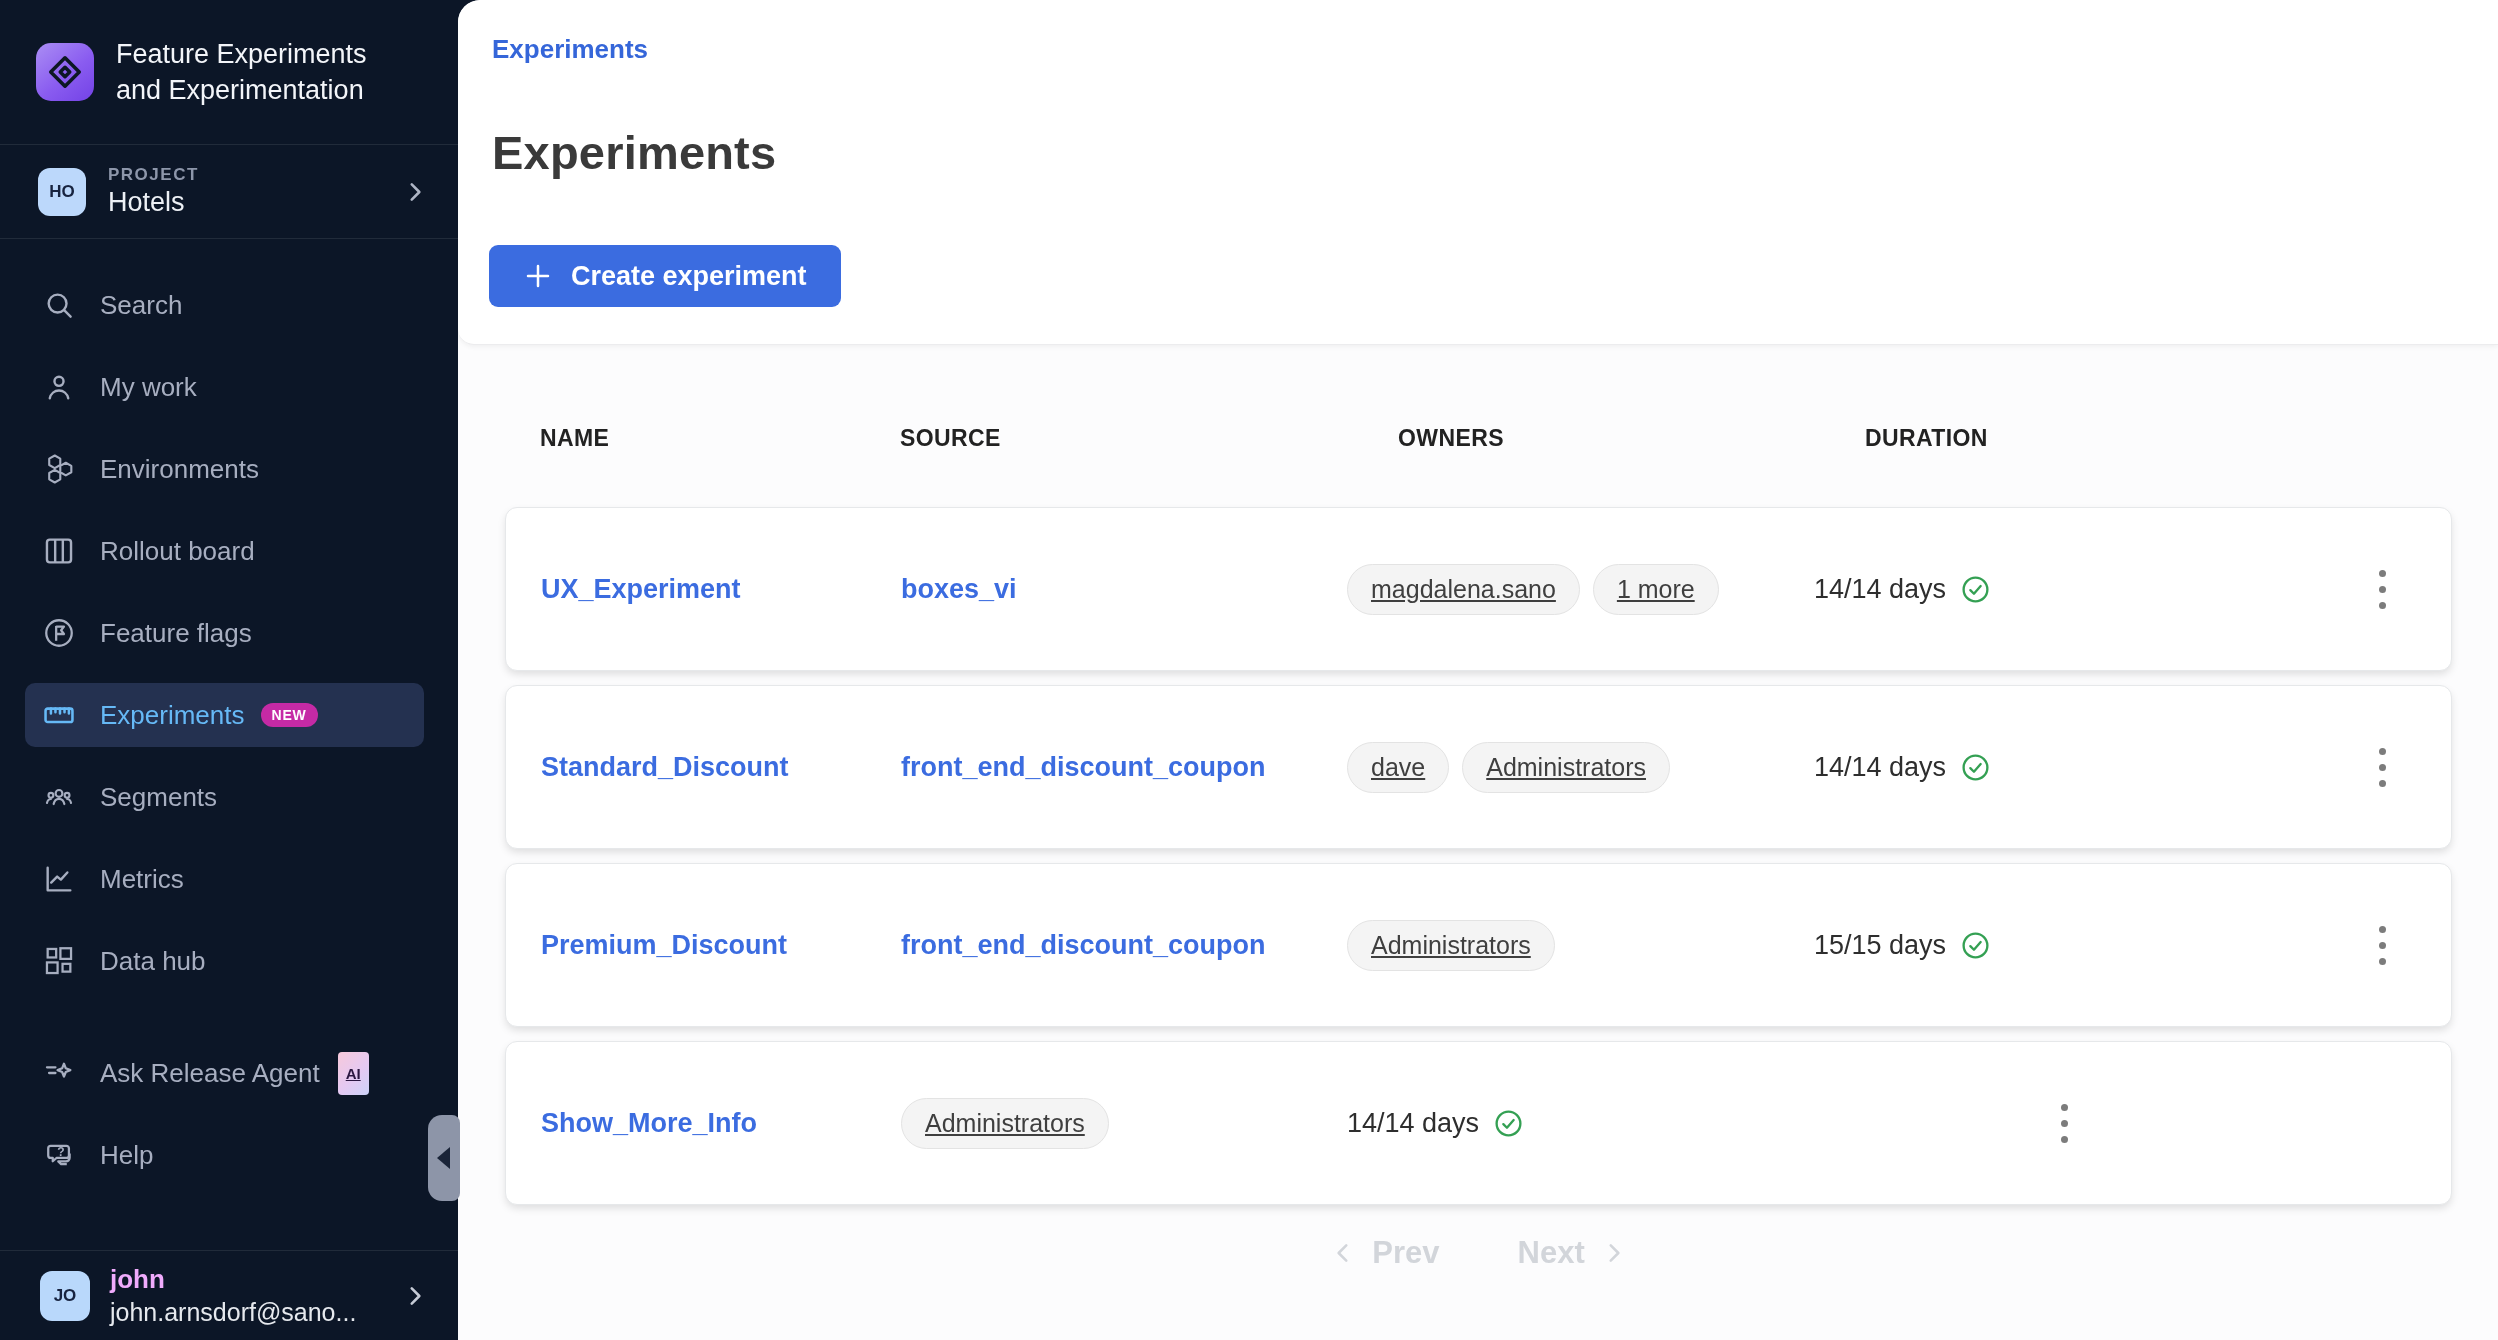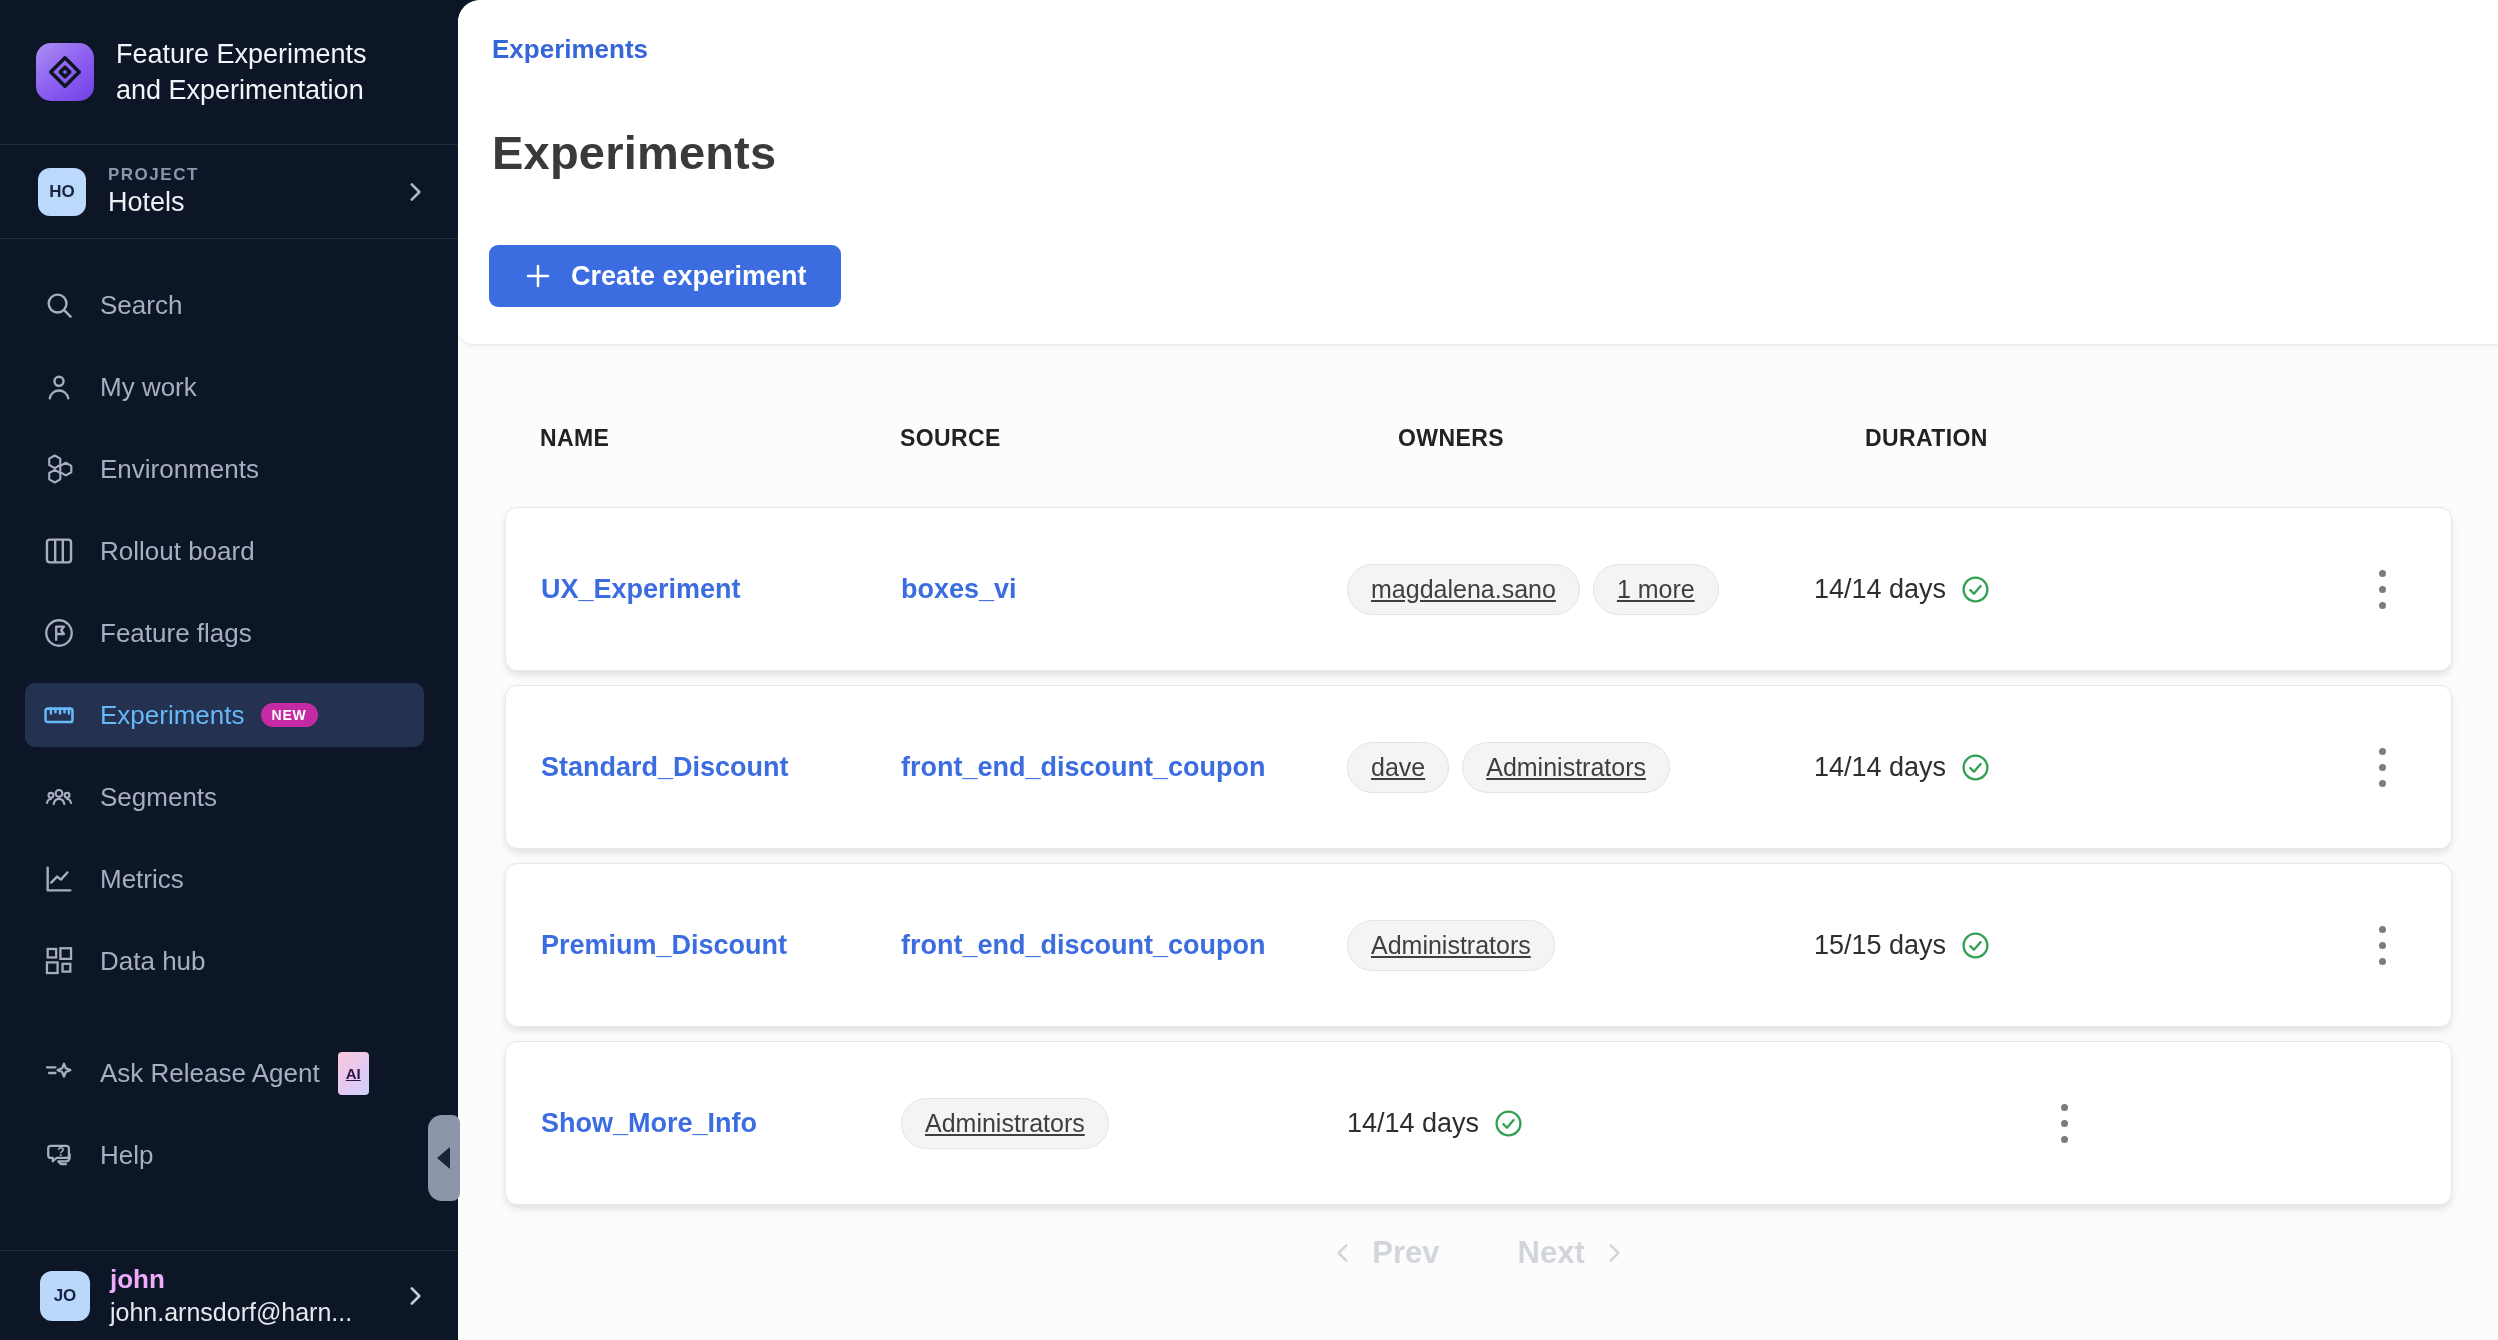--- a/index.html
+++ b/index.html
@@ -245,21 +245,21 @@
         <span class="label">Help</span>
       </li>
     </ul>
 
     <div class="side-spacer"></div>
 
     <div class="user">
       <div class="user-avatar">JO</div>
       <div>
         <div class="user-name">john</div>
-        <div class="user-email">john.arnsdorf@harn...</div>
+        <div class="user-email">john.arnsdorf@sano...</div>
       </div>
       <span class="chev">
         <svg width="26" height="26" viewBox="0 0 24 24" fill="none" stroke="currentColor" stroke-width="2.4" stroke-linecap="round" stroke-linejoin="round">
             <path d="M9 5l7 7-7 7"></path>
           </svg>
       </span>
     </div>
   </nav>
 
   <div class="collapse-handle">

